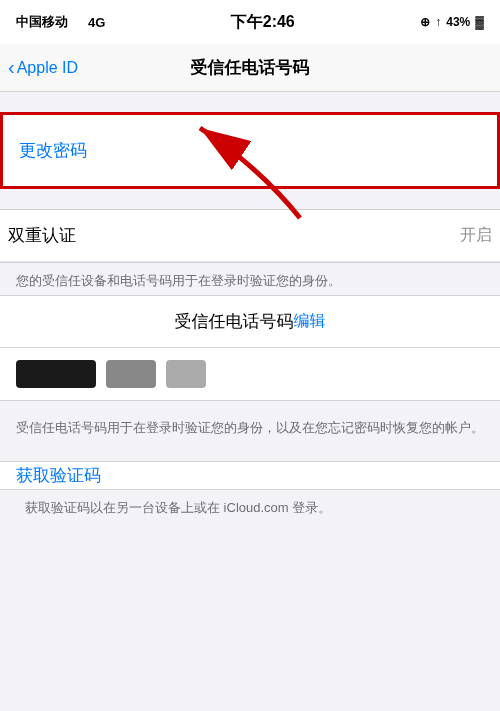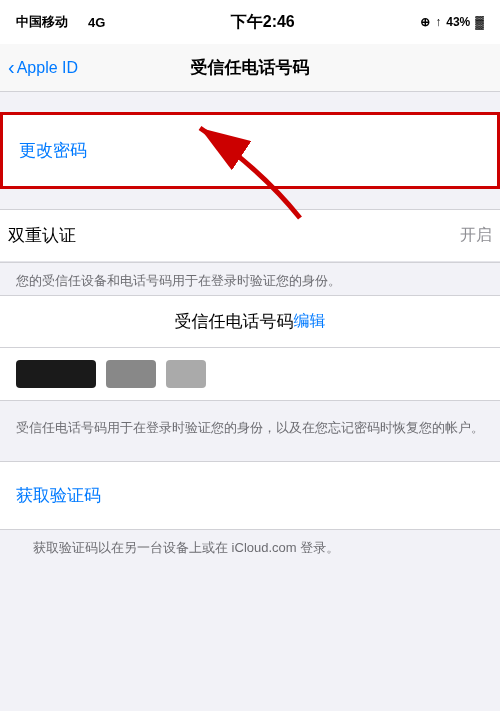--- a/index.html
+++ b/index.html
@@ -138,31 +138,31 @@
     }
 
     
     .verify-section {
       margin-top: 20px;
     }
     .verify-card {
       background: #fff;
       border-top: 1px solid #d1d1d6;
       border-bottom: 1px solid #d1d1d6;
-      padding: 22px 16px;
+      padding: 2px 16px;
     }
     .verify-title {
       font-size: 17px;
       color: #007aff;
       cursor: pointer;
     }
     .verify-desc {
       font-size: 13px;
       color: #6d6d72;
-      padding: 8px 16px 4px 33px;
+      padding: 8px 16px 4px 25px;
       line-height: 1.5;
     }
 
     
     .change-password-row {
       background: #fff;
       border: 3px solid #cc0000;
       padding: 24px 16px;
       display: flex;
       align-items: center;

